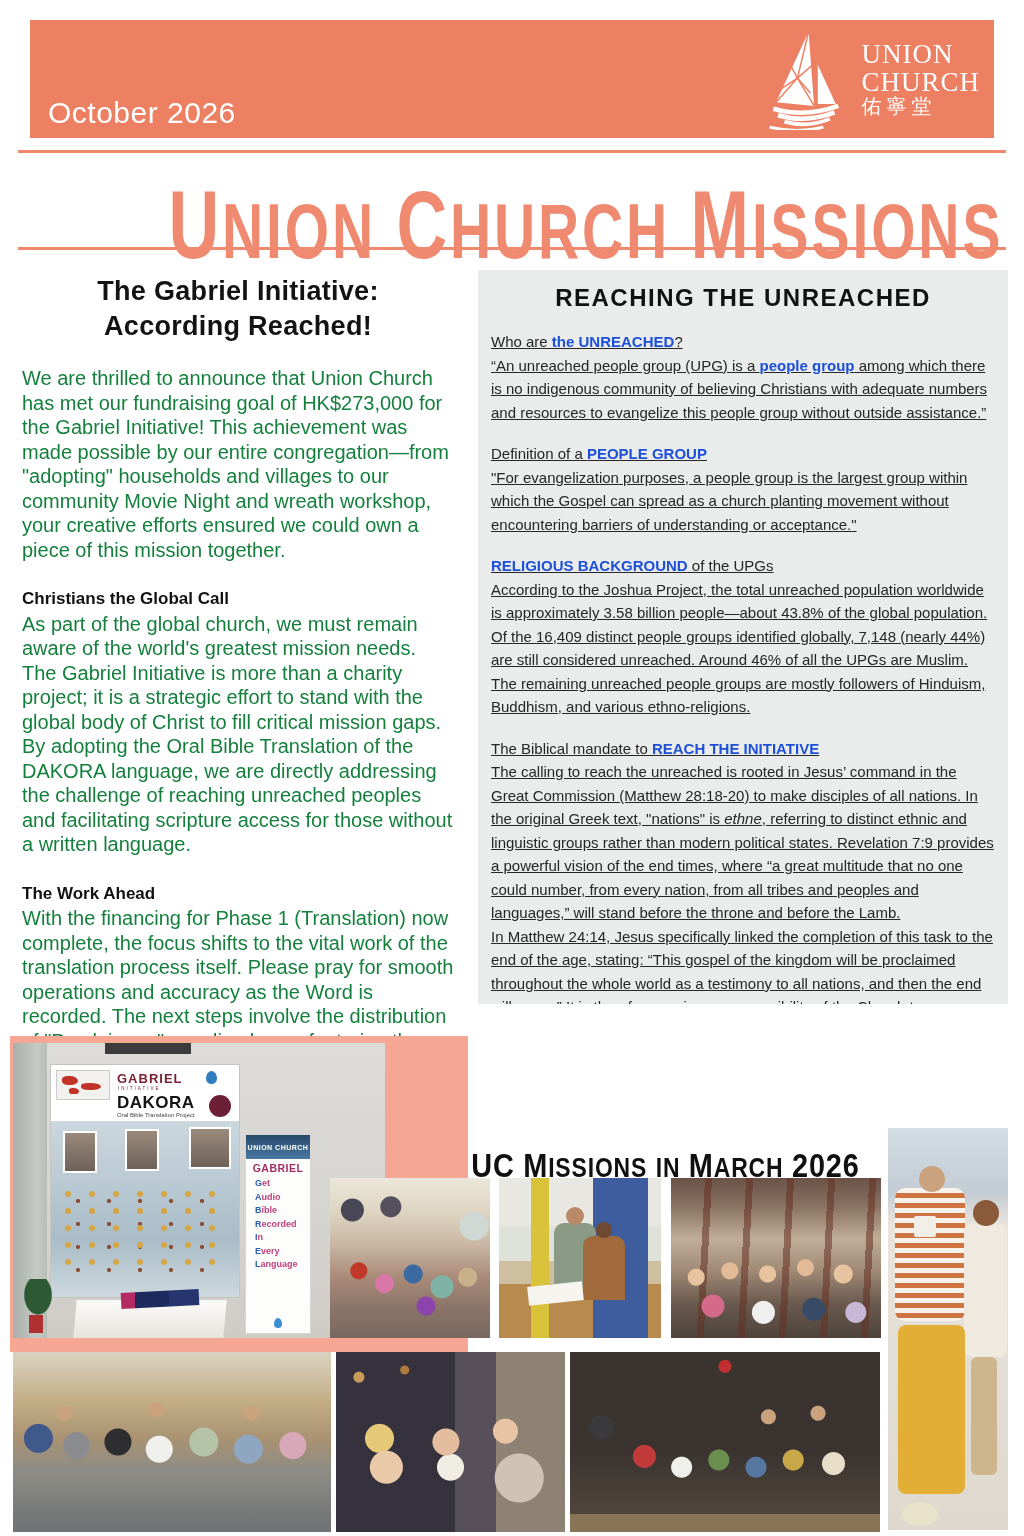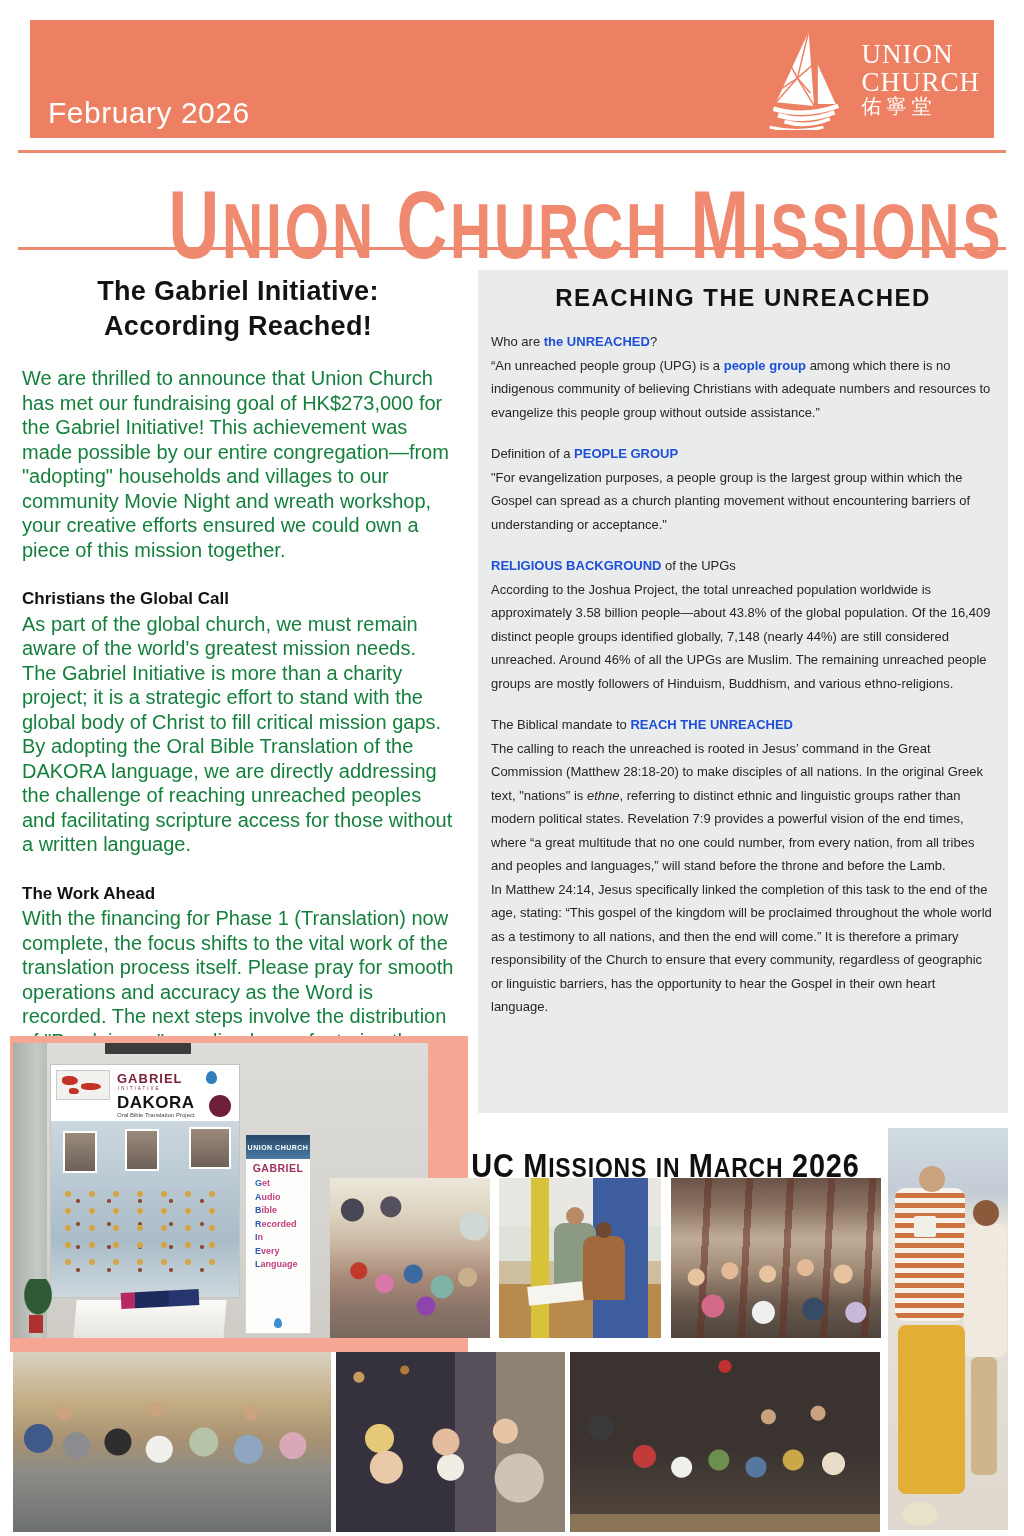--- a/index.html
+++ b/index.html
@@ -25,41 +25,41 @@
   .masthead .cap{font-size:96px;letter-spacing:4px;}
   .masthead .rest{font-size:78px;letter-spacing:4px;text-transform:uppercase;}
 
   
   .left-col{position:absolute;left:22px;top:274px;width:432px;}
   .left-col h1{margin:0 0 22px 0;text-align:center;font-size:27px;line-height:1.3;font-weight:800;color:#131313;letter-spacing:.3px;}
   .left-col p{margin:0 0 25px 0;font-size:20px;line-height:24.5px;color:#15803d;}
   .left-col .sub{margin:0;font-size:17px;font-weight:700;color:#131313;line-height:24.5px;}
 
   
-  .gray-box{position:absolute;left:478px;top:270px;width:530px;height:843px;background:#e9eceb;
+  .gray-box{position:absolute;left:478px;top:270px;width:530px;height:734px;background:#e9eceb;
             box-sizing:border-box;padding:12px 13px;overflow:hidden;}
   .gray-box h2{margin:2px 0 18px 0;text-align:center;font-size:24px;font-weight:800;letter-spacing:1.5px;color:#121212;}
-  .gray-box p{margin:0 0 18px 0;font-size:13px;line-height:23.5px;color:#262626;}
+  .gray-box p{margin:0 0 18px 0;font-size:15px;line-height:23.5px;color:#262626;text-decoration:underline;}
   .gray-box p.tight{margin-bottom:0;}
   .blu{color:#1d4fd8;font-weight:700;}
   .it{font-style:italic;}
 
   
   .uc-heading{position:absolute;top:1128px;left:430px;width:470px;text-align:center;color:#101010;
               font-weight:800;white-space:nowrap;line-height:1;}
   .uc-inner{display:inline-block;transform:scaleX(.85);transform-origin:center;}
   .uc-heading .w{display:inline-block;margin:0 5px;}
   .uc-heading .cap{font-size:34px;letter-spacing:1px;}
   .uc-heading .rest{font-size:27px;letter-spacing:1px;text-transform:uppercase;}
 
   .collage-bg{position:absolute;left:10px;top:1036px;width:458px;height:316px;background:#f5a793;}
   .ph{position:absolute;overflow:hidden;}
 
   
-  .ph-display{left:13px;top:1043px;width:372px;height:295px;background:linear-gradient(180deg,#dedcd8 0%,#d6d4d0 60%,#cfccc6 100%);padding-left:43px;}
+  .ph-display{left:13px;top:1043px;width:372px;height:295px;background:linear-gradient(180deg,#dedcd8 0%,#d6d4d0 60%,#cfccc6 100%);}
   .pA-glass{position:absolute;left:0;top:0;width:34px;height:100%;background:linear-gradient(90deg,#a9aea9,#c6cac4 70%,#b9bdb7);}
   .pA-vent{position:absolute;left:92px;top:0;width:86px;height:11px;background:#3c3c3c;}
   .pA-poster{position:absolute;left:38px;top:22px;width:188px;height:232px;
              background:linear-gradient(180deg,#ffffff 0%,#ffffff 24%,#ccd7de 24%,#b7c7d1 55%,#a9bcc8 75%,#cdd8de 100%);
              box-shadow:0 0 0 1px #c4c4c0;}
   .pA-map{position:absolute;left:5px;top:5px;width:52px;height:28px;background:#f2f1ee;border:1px solid #ccc;}
   .pA-map i{position:absolute;display:block;background:#c33226;border-radius:40% 60% 55% 45%;}
   .pA-map .m1{left:5px;top:5px;width:16px;height:9px;}
   .pA-map .m2{left:24px;top:12px;width:20px;height:7px;}
   .pA-map .m3{left:12px;top:17px;width:10px;height:6px;}
@@ -177,21 +177,21 @@
     radial-gradient(circle at 64% 36%, #caa27e 0 7px, rgba(0,0,0,0) 8px),
     radial-gradient(circle at 80% 34%, #caa27e 0 7px, rgba(0,0,0,0) 8px),
     linear-gradient(180deg,#3a3330 0 55%,#564a3e 100%);}
 </style>
 </head>
 <body>
 
 <div class="page">
 
   <header class="band">
-    <div class="issue-date">February 2026</div>
+    <div class="issue-date">October 2026</div>
     <div class="logo">
       <svg viewBox="0 0 100 110" aria-hidden="true">
         <polygon points="56,4 21,80 62,84" fill="#ffffff"></polygon>
         <g stroke="#ed8063" stroke-width="1.6">
           <line x1="44" y1="54" x2="56" y2="4"></line>
             <line x1="44" y1="54" x2="21" y2="80"></line>
           <line x1="44" y1="54" x2="62" y2="84"></line>
             <line x1="44" y1="54" x2="30" y2="28"></line>
           <line x1="44" y1="54" x2="60" y2="40"></line>
             <line x1="44" y1="54" x2="26" y2="66"></line>
@@ -233,21 +233,21 @@
 
     <p class="tight"><span>Who are </span><span class="blu">the UNREACHED</span><span>?</span></p>
     <p><span>“An unreached people group (UPG) is a </span><span class="blu">people group</span><span> among which there is no indigenous community of believing Christians with adequate numbers and resources to evangelize this people group without outside assistance.”</span></p>
 
     <p class="tight"><span>Definition of a </span><span class="blu">PEOPLE GROUP</span></p>
     <p>"For evangelization purposes, a people group is the largest group within which the Gospel can spread as a church planting movement without encountering barriers of understanding or acceptance."</p>
 
     <p class="tight"><span class="blu">RELIGIOUS BACKGROUND</span><span> of the UPGs</span></p>
     <p>According to the Joshua Project, the total unreached population worldwide is approximately 3.58 billion people—about 43.8% of the global population. Of the 16,409 distinct people groups identified globally, 7,148 (nearly 44%) are still considered unreached.  Around 46% of all the UPGs are Muslim. The remaining unreached people groups are mostly followers of Hinduism, Buddhism, and various ethno-religions.</p>
 
-    <p class="tight"><span>The Biblical mandate to </span><span class="blu">REACH THE UNREACHED</span></p>
+    <p class="tight"><span>The Biblical mandate to </span><span class="blu">REACH THE INITIATIVE</span></p>
     <p class="tight"><span>The calling to reach the unreached is rooted in Jesus’ command in the Great Commission (Matthew 28:18-20) to make disciples of all nations. In the original Greek text, "nations" is </span><span class="it">ethne</span><span>, referring to distinct ethnic and linguistic groups rather than modern political states. Revelation 7:9 provides a powerful vision of the end times, where “a great multitude that no one could number, from every nation, from all tribes and peoples and languages,” will stand before the throne and before the Lamb.</span></p>
     <p>In Matthew 24:14, Jesus specifically linked the completion of this task to the end of the age, stating: “This gospel of the kingdom will be proclaimed throughout the whole world as a testimony to all nations, and then the end will come.” It is therefore a primary responsibility of the Church to ensure that every community, regardless of geographic or linguistic barriers, has the opportunity to hear the Gospel in their own heart language.</p>
   </section>
 
   <h2 class="uc-heading"><span class="uc-inner"><span class="w"><span class="cap">UC</span><span class="rest"></span></span><span class="w"><span class="cap">M</span><span class="rest">issions</span></span><span class="w"><span class="cap"></span><span class="rest">in</span></span><span class="w"><span class="cap">M</span><span class="rest">arch</span></span><span class="w"><span class="cap">2026</span><span class="rest"></span></span></span></h2>
 
   <div class="collage-bg"></div>
 
   <div class="ph ph-display">
     <div class="pA-glass"></div>

